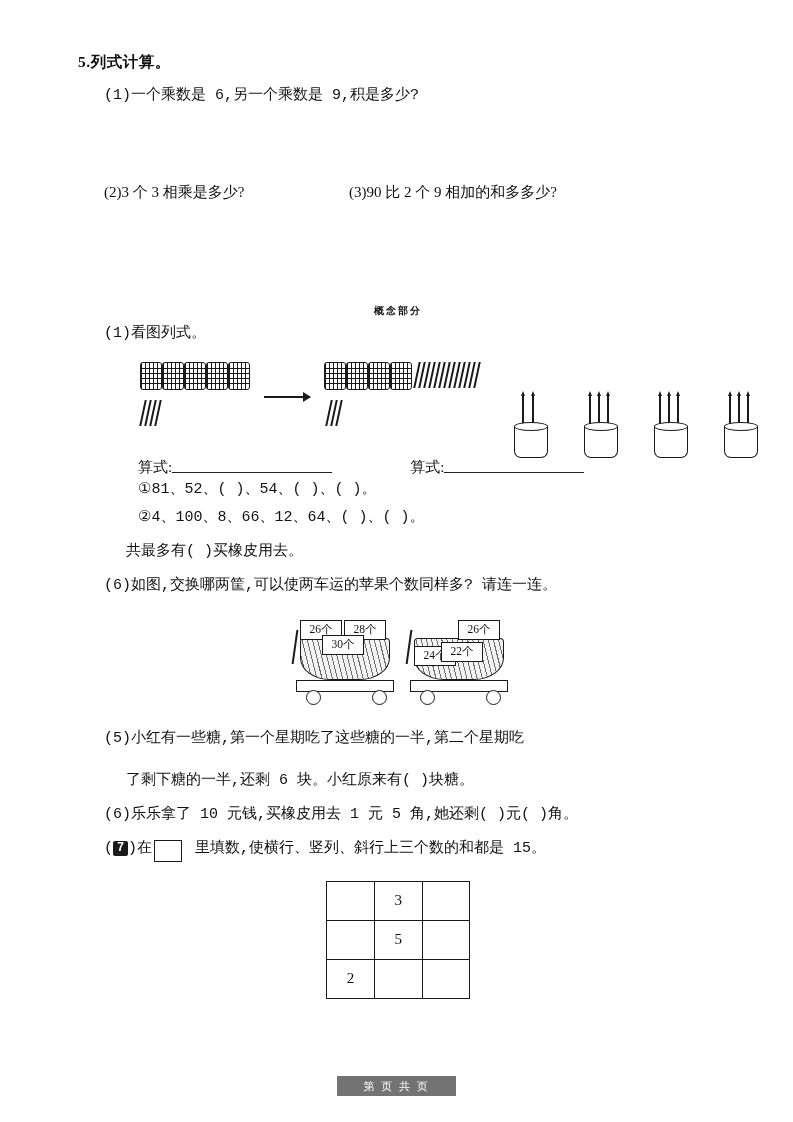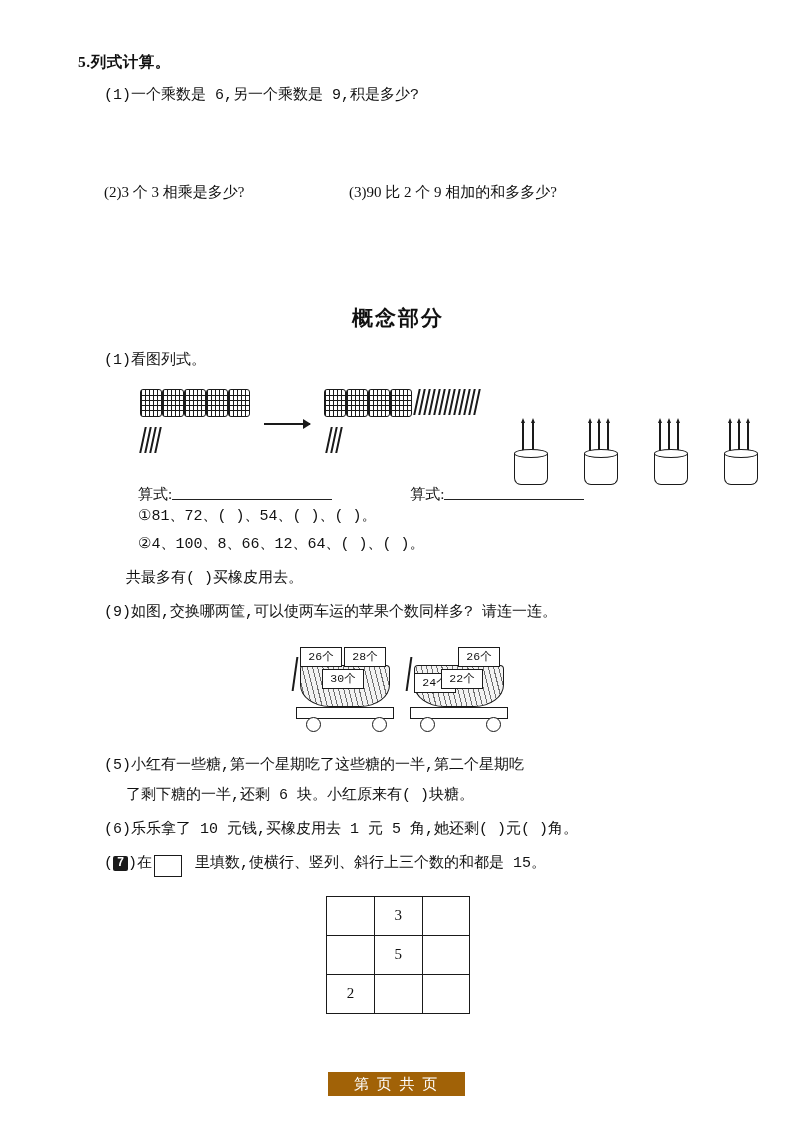--- a/index.html
+++ b/index.html
@@ -42,24 +42,24 @@
   }
   .row2 {
     display: flex;
     padding-left: 26px;
     font-size: 15px;
   }
   .row2 > div:first-child { width: 245px; }
 
   .center-title {
     text-align: center;
-    font-size: 21px;
+    font-size: 10px;
     font-weight: bold;
     letter-spacing: 2px;
-    margin: 40px 0 16px 0;
+    margin: 40px 0 3px 0;
   }
 
   .ul-line {
     display: inline-block;
     border-bottom: 1px solid #222;
     height: 14px;
     vertical-align: baseline;
   }
 
   
@@ -159,21 +159,20 @@
     border-left: 2.5px solid transparent;
     border-right: 2.5px solid transparent;
     border-bottom: 5px solid #1a1a1a;
   }
 
   
   .fig-carts {
     position: relative;
     height: 112px;
     margin: 6px 0 2px 0;
-    font-family: Liberation Mono, monospace;
   }
   .tag {
     position: absolute;
     border: 1px solid #1a1a1a;
     background: #fff;
     font-size: 11.5px;
     text-align: center;
     line-height: 17px;
     height: 18px;
     width: 40px;
@@ -246,23 +245,23 @@
 
   
   .footer {
     position: absolute;
     left: 0; right: 0;
     bottom: 26px;
     text-align: center;
   }
   .footer span {
     display: inline-block;
-    background: #a16207;
+    background: #737373;
     color: #fff;
-    font-size: 15px;
+    font-size: 11px;
     letter-spacing: 2px;
     padding: 2.5px 26px;
   }
 </style>
 </head>
 <body>
 
 <div class="page">
   <div class="content">
 
@@ -359,53 +358,53 @@
     </div>
 
     <div class="formula-row">
       <div class="lbl">算式:</div>
       <div class="ul-line" style="width:160px"></div>
       <div class="gap"></div>
       <div class="lbl">算式:</div>
       <div class="ul-line" style="width:140px"></div>
     </div>
 
-    <div class="sub" style="padding-left:60px; margin-bottom:2px">①81、72、(          )、54、(          )、(          )。</div>
+    <div class="sub" style="padding-left:60px; margin-bottom:2px">①81、52、(          )、54、(          )、(          )。</div>
     <div class="sub" style="padding-left:60px">②4、100、8、66、12、64、(          )、(          )。</div>
 
     <div class="sub" style="padding-left:48px">共最多有(        )买橡皮用去。</div>
 
-    <div class="sub" style="margin-bottom:0">(9)如图,交换哪两筐,可以使两车运的苹果个数同样多? 请连一连。</div>
+    <div class="sub" style="margin-bottom:0">(6)如图,交换哪两筐,可以使两车运的苹果个数同样多? 请连一连。</div>
 
     <div class="fig-carts">
 
       <div class="tag" style="left:222px; top:14px;">26个</div>
       <div class="tag" style="left:266px; top:14px;">28个</div>
-      <div class="tag" style="left:244px; top:36px;">30个</div>
+      <div class="tag" style="left:244px; top:29px;">30个</div>
       <div class="cart" style="left:216px; top:28px;">
         <div class="basket" style="left:6px; top:4px;"></div>
         <div class="handle" style="left:0px;  top:-4px;"></div>
         <div class="trolley" style="left:2px; top:46px;"></div>
         <div class="wheel" style="left:12px; top:56px;"></div>
         <div class="wheel" style="left:78px; top:56px;"></div>
       </div>
 
       <div class="tag" style="left:336px; top:14px;margin-top:26px;">24个</div>
       <div class="tag" style="left:380px; top:14px;">26个</div>
       <div class="tag" style="left:363px; top:36px;">22个</div>
       <div class="cart" style="left:330px; top:28px;">
         <div class="basket" style="left:6px; top:4px;"></div>
         <div class="handle" style="left:0px;  top:-4px;"></div>
         <div class="trolley" style="left:2px; top:46px;"></div>
         <div class="wheel" style="left:12px; top:56px;"></div>
         <div class="wheel" style="left:78px; top:56px;"></div>
       </div>
     </div>
 
-    <div class="sub" style="margin-bottom:4px; margin-top:8px">(5)小红有一些糖,第一个星期吃了这些糖的一半,第二个星期吃</div>
+    <div class="sub" style="margin-bottom:16px; margin-top:8px">(5)小红有一些糖,第一个星期吃了这些糖的一半,第二个星期吃</div>
     <div class="sub" style="padding-left:48px">了剩下糖的一半,还剩 6 块。小红原来有(        )块糖。</div>
 
     <div class="sub">(6)乐乐拿了 10 元钱,买橡皮用去 1 元 5 角,她还剩(        )元(        )角。</div>
 
     <div class="sub" style="position:relative">
       (<span class="boxed-num">7</span>)<span>在</span>
       <span style="display:inline-block;width:34px"></span><span>里填数,使横行、竖列、斜行上三个数的和都是 15。</span>
       <span class="square-box" style="left:76px; top:4px;"></span>
     </div>
 

